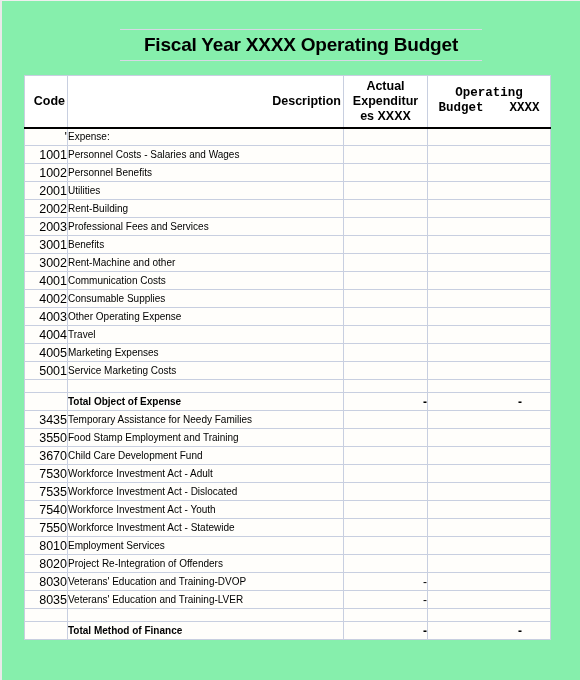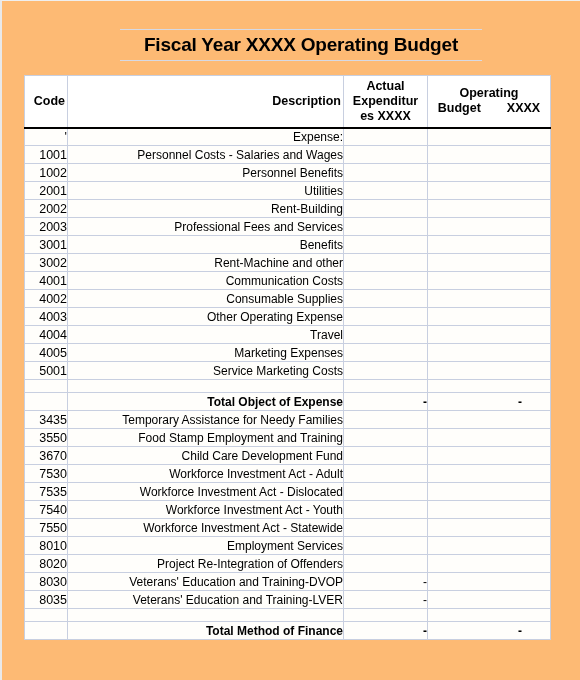--- a/index.html
+++ b/index.html
@@ -13,21 +13,21 @@
     overflow: hidden;
     font-family: "Liberation Sans", sans-serif;
     color: #000000;
     position: relative;
   }
   #sheet {
     position: absolute;
     left: 0; top: 0;
     width: 580px;
     height: 680px;
-    background: #fdba74;
+    background: #86efac;
     box-sizing: border-box;
     border-left: 2px solid #e9e9e9;
     border-top: 1px solid #efefef;
   }
   
   .title-band {
     position: absolute;
     left: 118px;
     top: 28px;
     width: 362px;
@@ -89,37 +89,38 @@
   }
   tr.head th.h-desc {
     text-align: right;
     vertical-align: middle;
   }
   tr.head th.h-act {
     vertical-align: middle;
   }
   tr.head th.h-bud {
     vertical-align: middle;
+    font-family: Liberation Mono, monospace;
   }
   .bud-line2 {
     display: flex;
     justify-content: center;
     gap: 26px;
   }
   
   td.code {
     text-align: right;
     padding-right: 3px;
     font-size: 12.5px;
     white-space: nowrap;
   }
   td.desc {
-    text-align: right;
+    text-align: left;
     padding-left: 4px;
-    font-size: 12px;
+    font-size: 10px;
     white-space: nowrap;
     overflow: hidden;
   }
   td.val {
     text-align: right;
     padding-right: 22px;
     font-size: 12px;
   }
   td.val.wide {
     padding-right: 28px;

